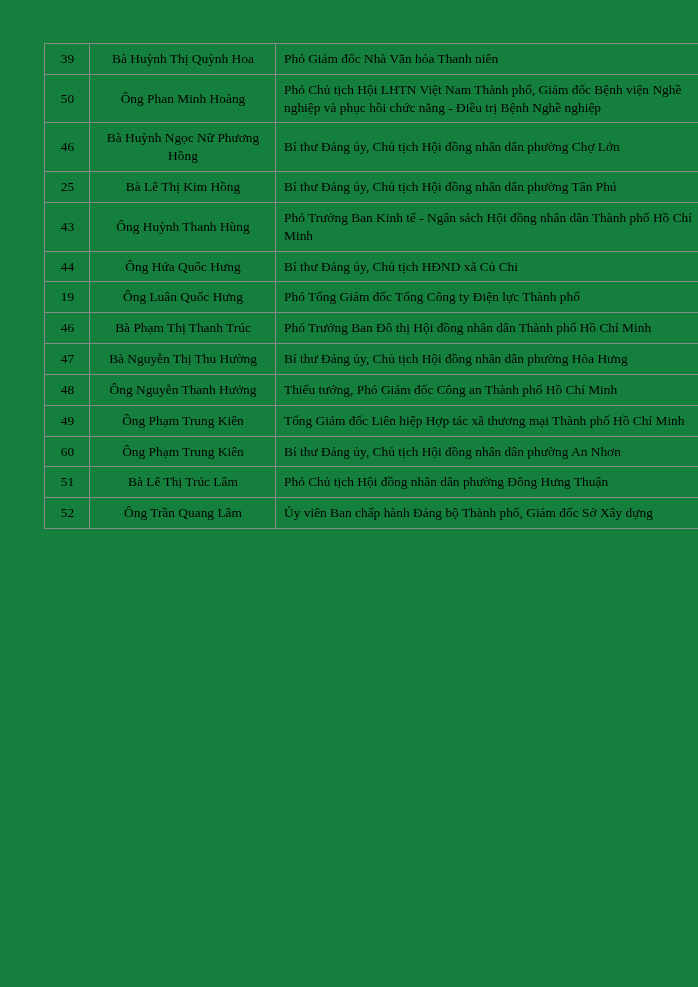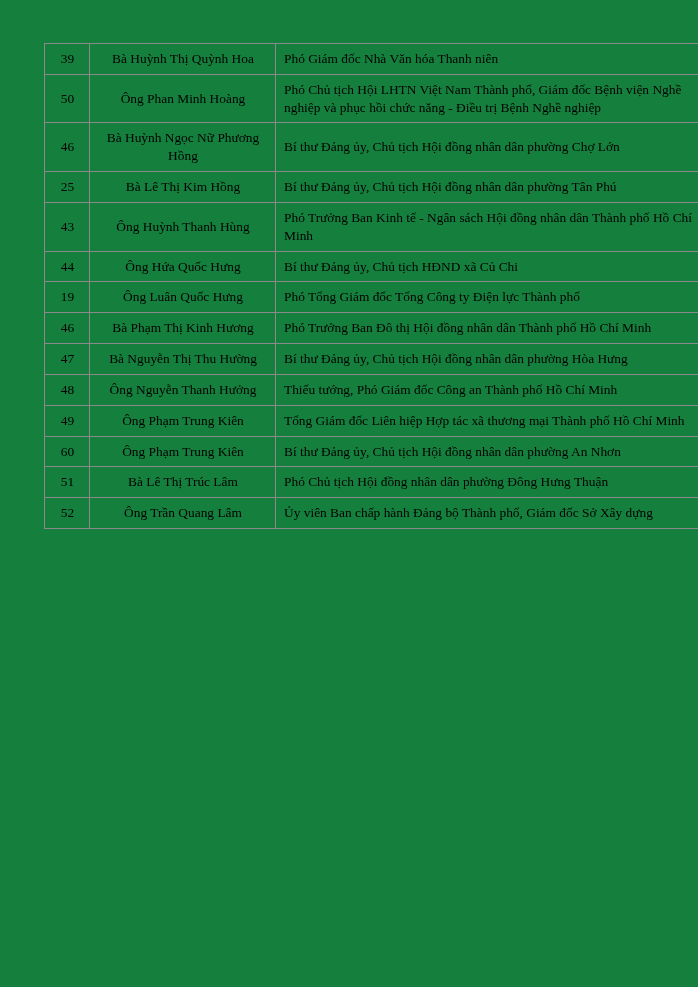--- a/index.html
+++ b/index.html
@@ -100,21 +100,21 @@
       </tr>
 
       <tr>
         <td class="col-index">19</td>
         <td class="col-name">Ông Luân Quốc Hưng</td>
         <td class="col-position">Phó Tổng Giám đốc Tổng Công ty Điện lực Thành phố</td>
       </tr>
 
       <tr>
         <td class="col-index">46</td>
-        <td class="col-name">Bà Phạm Thị Kinh Hương</td>
+        <td class="col-name">Bà Phạm Thị Thanh Trúc</td>
         <td class="col-position">Phó Trưởng Ban Đô thị Hội đồng nhân dân Thành phố Hồ Chí Minh</td>
       </tr>
 
       <tr>
         <td class="col-index">47</td>
         <td class="col-name">Bà Nguyễn Thị Thu Hường</td>
         <td class="col-position">Bí thư Đảng ủy, Chủ tịch Hội đồng nhân dân phường Hòa Hưng</td>
       </tr>
 
       <tr>

